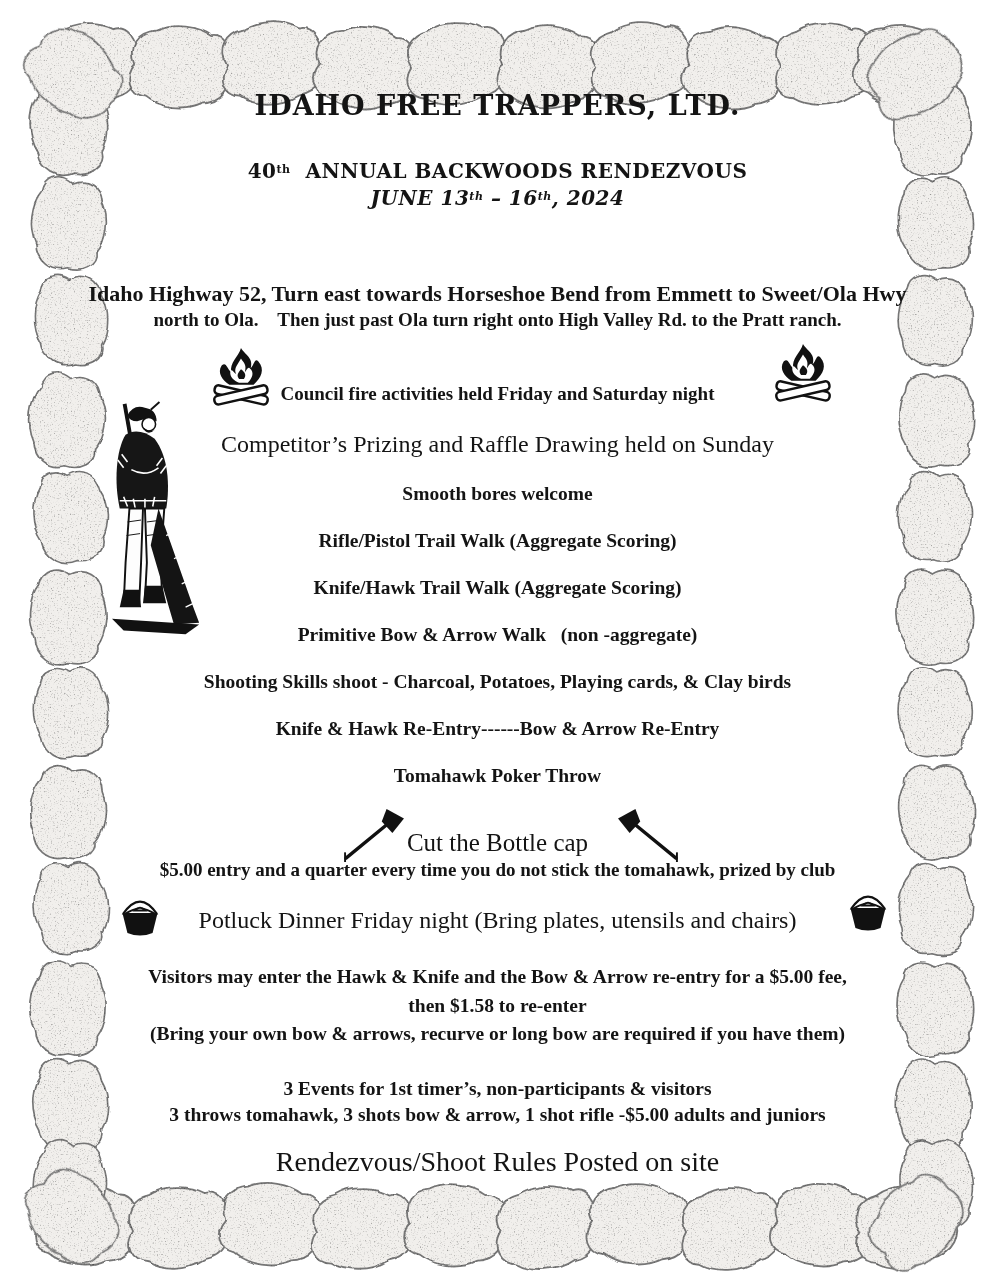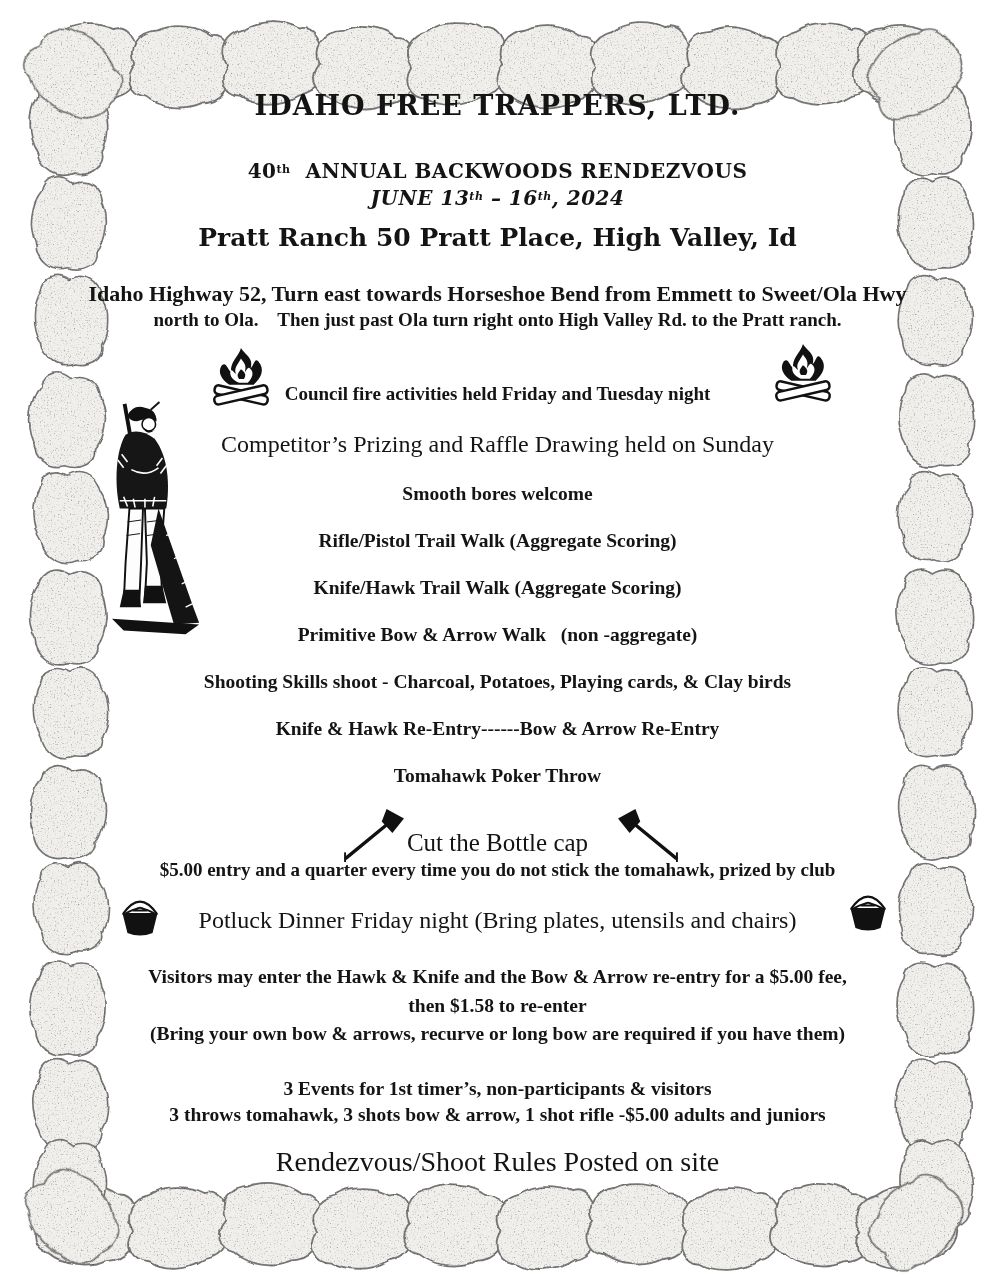--- a/index.html
+++ b/index.html
@@ -143,29 +143,28 @@
       <use href="#blob" transform="translate(862 1180) rotate(-45 59 43) scale(0.95)"></use>
     </g>
   </svg>
 
   <div class="line slab title">IDAHO FREE TRAPPERS, LTD.</div>
 
   <div class="line slab sub1"><span>40</span><sup>th</sup><span>&nbsp; ANNUAL BACKWOODS RENDEZVOUS</span></div>
 
   <div class="line slab sub2"><span>JUNE 13</span><sup>th</sup><span> – 16</span><sup>th</sup><span>, 2024</span></div>
 
-  <div class="line slab venue">Pratt Ranch 50 Pratt Place, High Valley, Id</div>
 
   <div class="line bdy dir1">Idaho Highway 52, Turn east towards Horseshoe Bend from Emmett to Sweet/Ola Hwy</div>
   <div class="line bdy dir2">north to Ola.&nbsp;&nbsp;&nbsp; Then just past Ola turn right onto High Valley Rd. to the Pratt ranch.</div>
 
   <svg class="icon fire-l" viewBox="0 0 80 62">
       <use href="#campfire"></use>
     </svg>
-  <div class="line bdy council">Council fire activities held Friday and Tuesday night</div>
+  <div class="line bdy council">Council fire activities held Friday and Saturday night</div>
   <svg class="icon fire-r" viewBox="0 0 80 62">
       <use href="#campfire"></use>
     </svg>
 
   <svg class="icon trapper" viewBox="0 0 120 250">
     <line x1="41" y1="4" x2="52" y2="66" stroke="#111" stroke-width="4"></line>
     <line x1="68" y1="10" x2="77" y2="2" stroke="#111" stroke-width="2"></line>
     <path d="M44,16 Q50,4 62,8 Q74,10 74,22 Q64,18 54,22 Q46,22 44,16 Z" fill="#111"></path>
     <circle cx="66" cy="25" r="7" fill="#fff" stroke="#111" stroke-width="1.6"></circle>
     <path d="M60,28 Q64,38 72,31 Q67,34 60,28 Z" fill="#111"></path>

